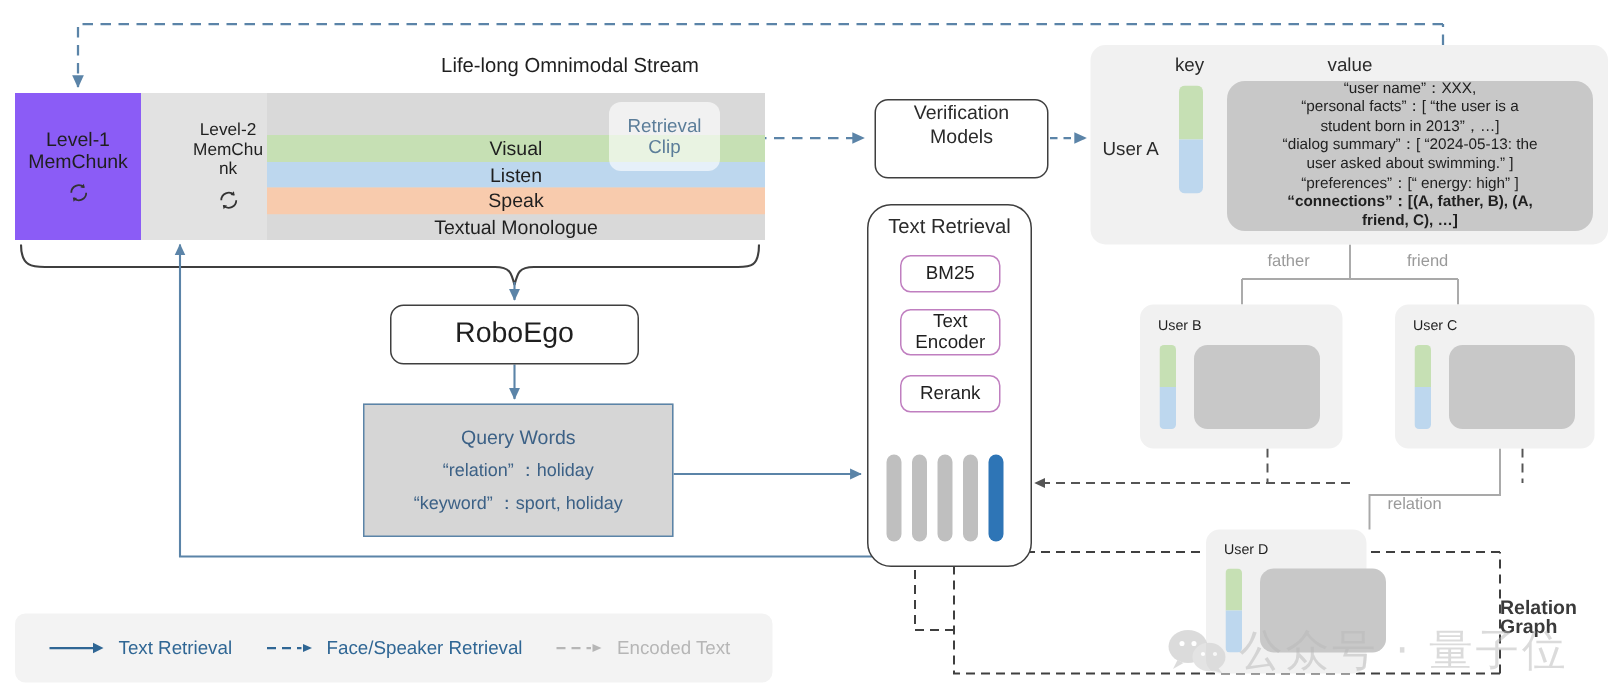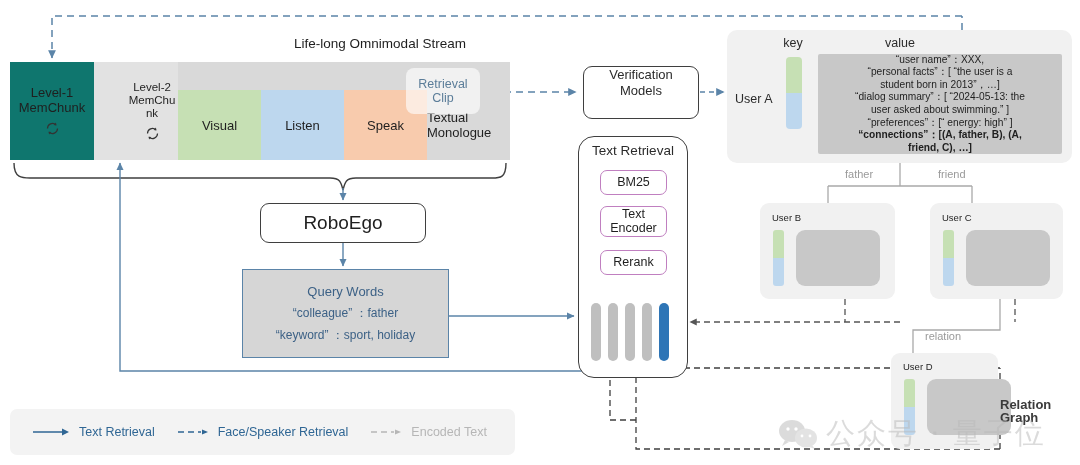--- a/index.html
+++ b/index.html
@@ -6,26 +6,26 @@
   body{width:1080px;height:465px;position:relative;overflow:hidden;
        font-family:"Liberation Sans","DejaVu Sans",sans-serif;color:#2b2b2b;}
   #root{position:absolute;left:0;top:0;width:1080px;height:465px;}
   .abs{position:absolute;box-sizing:border-box;}
   svg.layer{position:absolute;left:0;top:0;width:1080px;height:465px;pointer-events:none;}
 
   
   #stream-title{left:250px;top:36px;width:260px;text-align:center;font-size:13.5px;color:#1f1f1f;}
   #stream-box{left:10px;top:62px;width:500px;height:98px;background:#d9d9d9;display:flex;}
   .memchunk{height:98px;display:flex;flex-direction:column;align-items:center;justify-content:center;gap:3px;}
-  #mem1{width:84px;background:#0f766e;}
+  #mem1{width:84px;background:#8b5cf6;}
   #mem2{width:52px;background:#e2e2e2;padding-left:32px;}
   .memlabel{font-size:11.5px;line-height:1.15;text-align:center;color:#1f1f1f;}
   #mem1 .memlabel{font-size:13px;}
   .recycle{width:15px;height:15px;margin-top:3px;}
-  #rows{flex:1;display:flex;flex-direction:row;margin-top:28px;}
+  #rows{flex:1;display:flex;flex-direction:column;margin-top:28px;}
   .srow{flex:1;display:flex;align-items:center;justify-content:center;font-size:13px;color:#1f1f1f;}
   .r-visual{background:#c6e0b4;}
   .r-listen{background:#bdd7ee;}
   .r-speak{background:#f8cbad;}
   .r-text{background:#d9d9d9;}
   #retrieval-clip{left:406px;top:68px;width:74px;height:46px;border-radius:8px;
       background:rgba(255,255,255,.62);display:flex;align-items:center;justify-content:center;
       text-align:center;font-size:12.5px;line-height:1.15;color:#5b7d99;}
 
   
@@ -54,35 +54,35 @@
 
   
   #userA-card{left:727px;top:30px;width:345px;height:133px;background:#f1f1f1;border-radius:10px;}
   #lbl-key{left:760px;top:36px;width:66px;text-align:center;font-size:12.5px;}
   #lbl-value{left:850px;top:36px;width:100px;text-align:center;font-size:12.5px;}
   #userA-name{left:735px;top:92px;width:50px;font-size:12.5px;}
   .keybar{width:16px;height:72px;border-radius:4px;overflow:hidden;display:flex;flex-direction:column;}
   .keybar .g{flex:1;background:#c6e0b4;}
   .keybar .b{flex:1;background:#bdd7ee;}
   #userA-key{left:786px;top:57px;}
-  #userA-value{left:818px;top:54px;width:244px;height:100px;background:#c8c8c8;border-radius:2px;
+  #userA-value{left:818px;top:54px;width:244px;height:100px;background:#c8c8c8;border-radius:12px;
       display:flex;align-items:center;justify-content:center;padding:0 6px;}
   #userA-json{font-size:10.2px;line-height:1.23;text-align:center;color:#1f1f1f;white-space:pre-line;}
   #userA-json b{font-weight:bold;}
 
   
   .ucard{background:#f1f1f1;border-radius:9px;}
   .uname{position:absolute;font-size:9.5px;color:#1f1f1f;}
   .ukey{position:absolute;width:11px;border-radius:3px;overflow:hidden;display:flex;flex-direction:column;}
   .ukey .g{flex:1;background:#c6e0b4;}
   .ukey .b{flex:1;background:#bdd7ee;}
   .ublob{position:absolute;background:#c8c8c8;border-radius:9px;}
   #userB-card{left:760px;top:203px;width:135px;height:96px;}
   #userC-card{left:930px;top:203px;width:133px;height:96px;}
-  #userD-card{left:891px;top:353px;width:107px;height:96px;}
+  #userD-card{left:804px;top:353px;width:107px;height:96px;}
   .rel-label{position:absolute;font-size:11px;color:#9a9a9a;}
   #rel-father{left:845px;top:168px;}
   #rel-friend{left:938px;top:168px;}
   #rel-colleague{left:925px;top:330px;}
   #relation-graph-label{left:1000px;top:398px;width:78px;font-size:13px;line-height:1.0;font-weight:bold;color:#3a3a3a;}
 
   
   #legend{left:10px;top:409px;width:505px;height:46px;background:#f3f3f3;border-radius:7px;
       display:flex;align-items:center;gap:22px;padding-left:22px;}
   .leg-item{display:flex;align-items:center;gap:9px;font-size:12.5px;color:#2f6694;}
@@ -179,21 +179,21 @@
   </div>
 
   <div class="abs" id="retrieval-clip">
     <span>Retrieval<br>Clip</span>
   </div>
 
   <div class="abs" id="roboego">RoboEgo</div>
 
   <div class="abs" id="querybox">
     <div id="query-title">Query Words</div>
-    <div class="qline">“colleague” ：father</div>
+    <div class="qline">“relation” ：holiday</div>
     <div class="qline">“keyword” ：sport, holiday</div>
   </div>
 
   <div class="abs" id="verif">
     <span>Verification<br>Models</span>
   </div>
 
   <div class="abs" id="tr-panel"></div>
   <div class="abs" id="tr-title">Text Retrieval</div>
   <div class="abs pill" id="pill-bm25">BM25</div>

